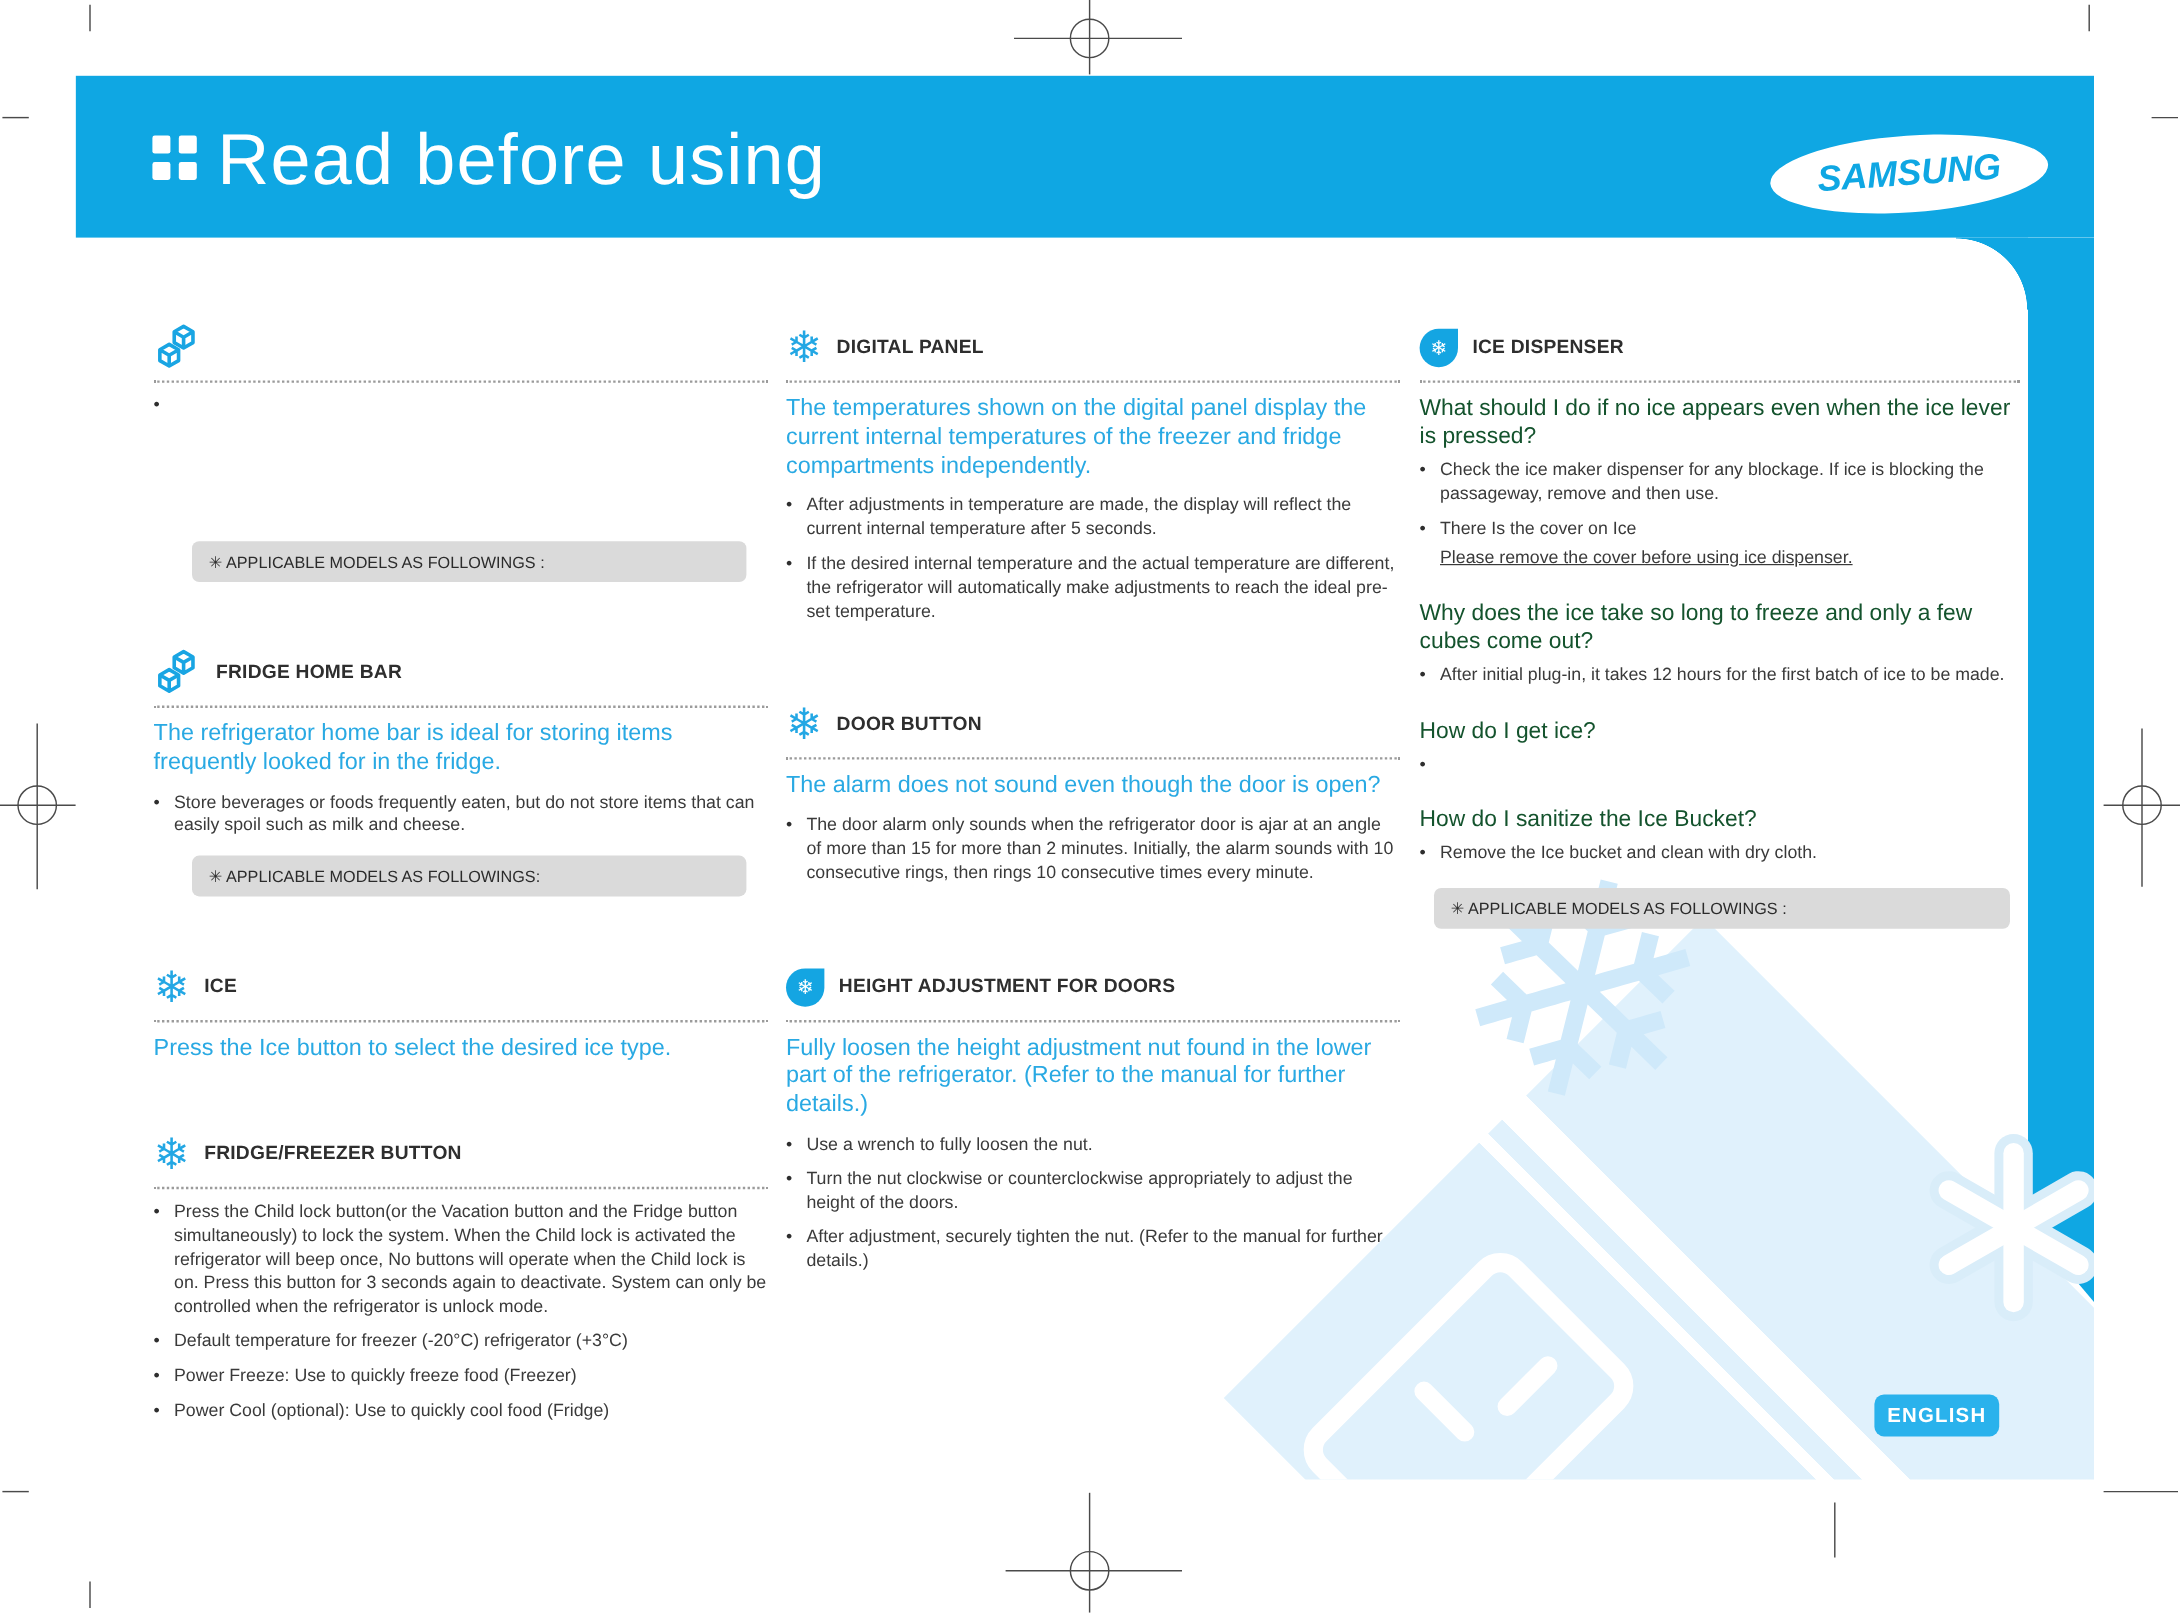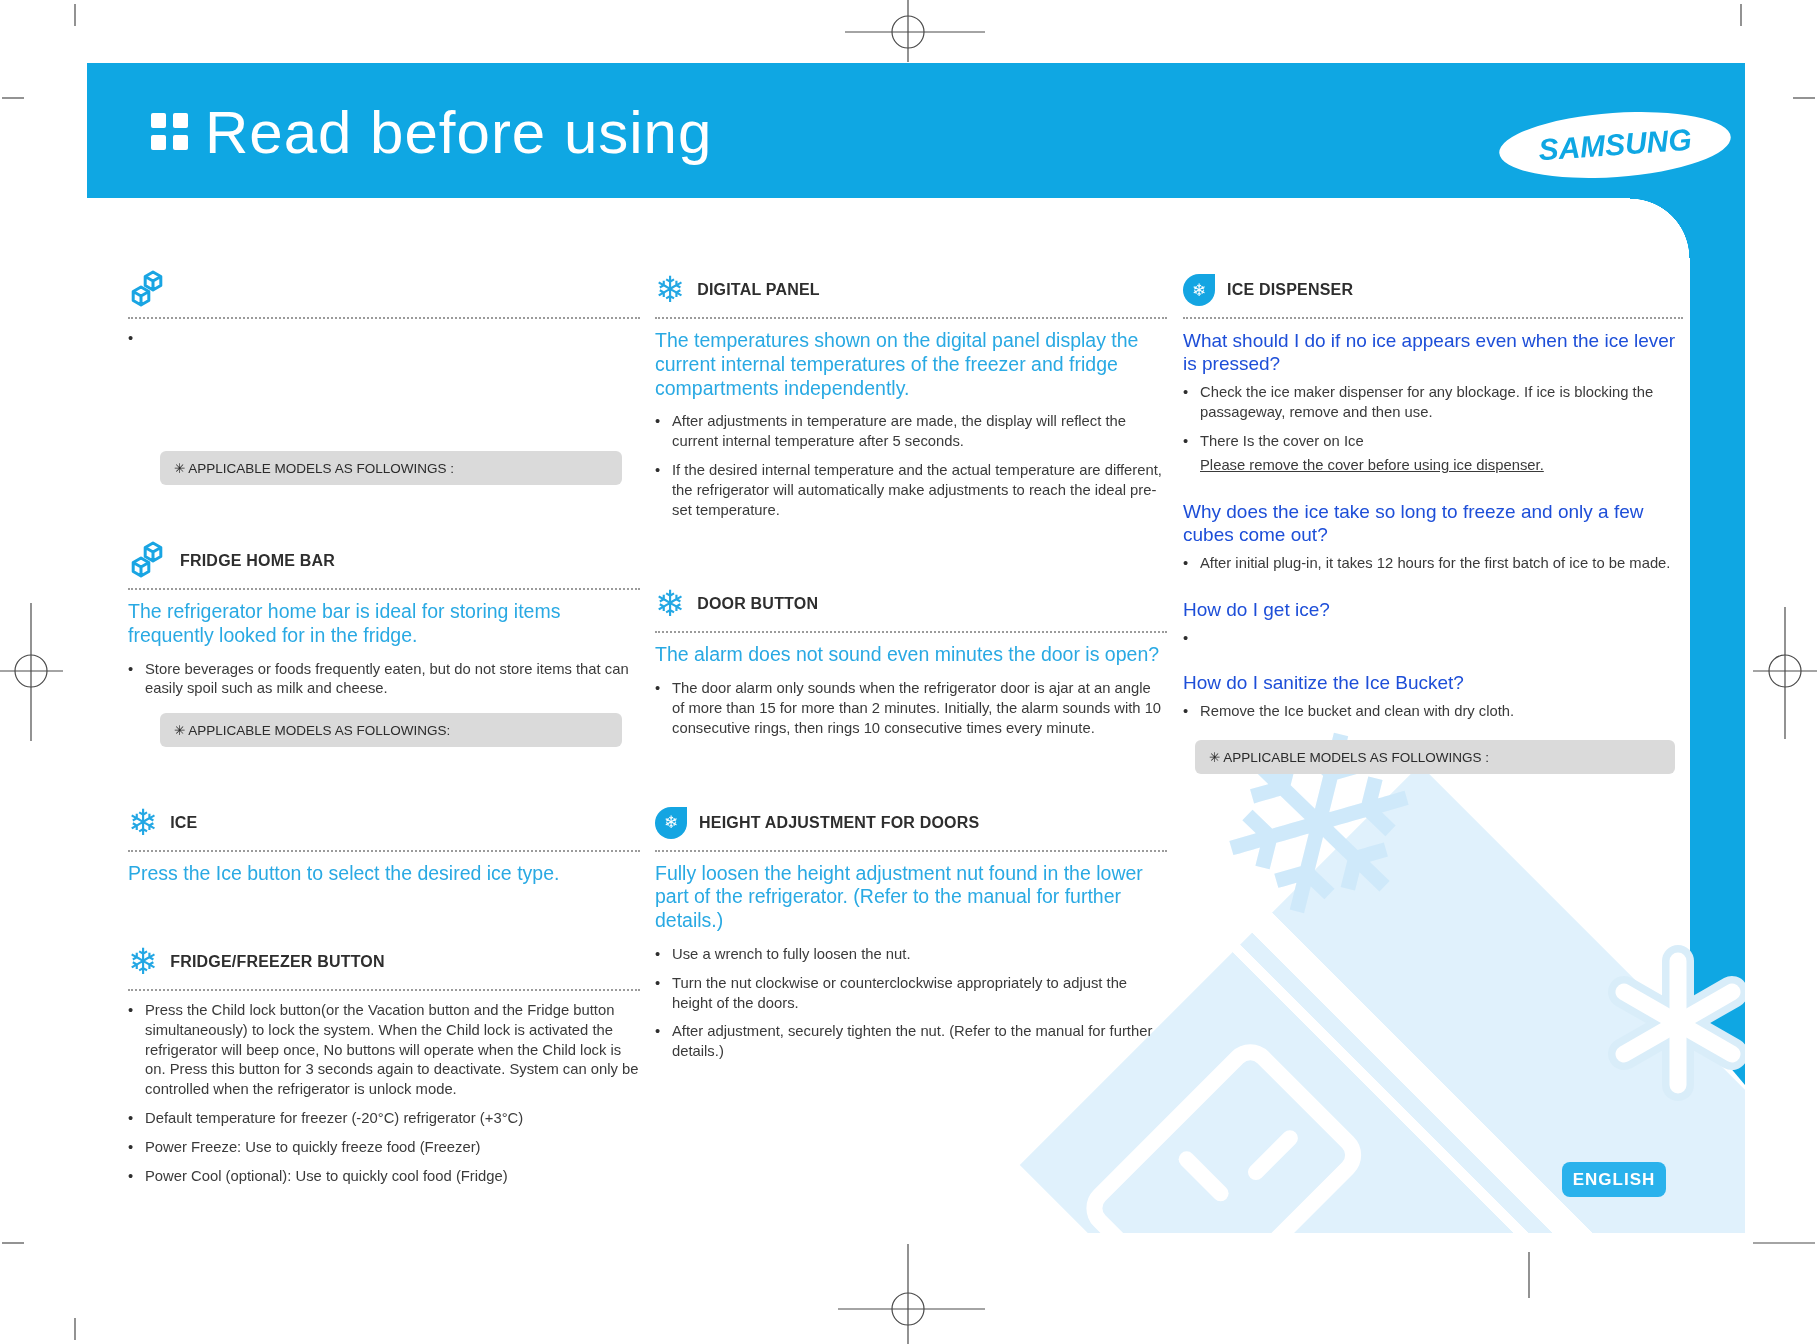--- a/index.html
+++ b/index.html
@@ -4,21 +4,21 @@
 <style>
   html,body{margin:0;padding:0;}
   body{
     width:1817px;height:1344px;position:relative;background:#ffffff;
     font-family:"Liberation Sans", sans-serif;color:#3a3a3a;overflow:hidden;
   }
   
   .regmarks{position:absolute;left:0;top:0;width:1817px;height:1344px;pointer-events:none;}
   
   .sheet{position:absolute;left:63px;top:63px;width:1682px;height:1170px;background:#fff;overflow:hidden;}
-  .header{position:absolute;left:0;top:0;width:100%;height:135px;background:#0fa7e3;z-index:6;margin-left:24px;}
+  .header{position:absolute;left:0;top:0;width:100%;height:135px;background:#0fa7e3;z-index:6;}
   .title-dots{position:absolute;left:64px;top:50px;width:38px;height:38px;
     display:grid;grid-template-columns:15px 15px;grid-template-rows:15px 15px;gap:7px;}
   .title-dots span{background:#fff;border-radius:2px;}
   .page-title{position:absolute;left:118px;top:0;height:135px;line-height:140px;
     color:#fff;font-size:60px;font-weight:400;letter-spacing:1px;white-space:nowrap;}
   .logo{position:absolute;left:1412px;top:50px;width:232px;height:64px;background:#fff;
     border-radius:50%;transform:rotate(-4deg);display:flex;align-items:center;justify-content:center;}
   .logo span{color:#0fa7e3;font-weight:bold;font-style:italic;font-size:30px;letter-spacing:0px;}
   
   .band{position:absolute;left:1627px;top:135px;width:55px;height:887px;background:#0fa7e3;z-index:3;
@@ -42,21 +42,21 @@
     letter-spacing:1px;display:flex;align-items:center;justify-content:center;border:none;cursor:pointer;}
   
   .col{position:absolute;top:135px;width:512px;padding-top:70px;z-index:4;}
   .col1{left:65px;}
   .col2{left:592px;}
   .col3{left:1120px;width:500px;}
   .sec-head{display:flex;align-items:center;gap:12px;min-height:44px;}
   .sec-head h2{margin:0;font-size:16px;font-weight:bold;color:#2e2e2e;letter-spacing:0.2px;}
   .rule{border-bottom:2px dotted #9b9b9b;margin:5px 0 10px 0;height:0;}
   .lead{color:#29a9e3;font-size:19.5px;line-height:1.22;margin:2px 0 12px 0;}
-  .q{color:#1d4ed8;font-size:19px;line-height:1.22;margin:24px 0 8px 0;}
+  .q{color:#14532d;font-size:19px;line-height:1.22;margin:24px 0 8px 0;}
   .q.first{margin-top:2px;}
   .bullet{position:relative;padding-left:17px;font-size:14.8px;line-height:1.34;margin:4px 0 9px 0;min-height:18px;}
   .bullet::before{content:"•";position:absolute;left:0;top:0;color:#2e2e2e;}
   .cont{padding-left:17px;font-size:14.8px;line-height:1.34;margin:-5px 0 9px 0;text-decoration:underline;}
   .note{background:#dadada;border-radius:6px;padding:9px 14px;font-size:13.5px;color:#2b2b2b;
     margin:14px 18px 0 32px;}
   .col3 .note{margin:18px 8px 0 12px;}
   
   .snow-ico{font-size:36px;line-height:1;color:#23a7e4;flex:0 0 auto;}
   .cubes-ico{flex:0 0 auto;}
@@ -205,21 +205,21 @@
       <div class="bullet">After adjustments in temperature are made, the display will reflect the current internal temperature after 5 seconds.</div>
       <div class="bullet">If the desired internal temperature and the actual temperature are different, the refrigerator will automatically make adjustments to reach the ideal pre-set temperature.</div>
     </div>
 
     <div class="sec">
       <div class="sec-head">
         <span class="snow-ico">❄</span>
         <h2>DOOR BUTTON</h2>
       </div>
       <div class="rule"></div>
-      <div class="lead">The alarm does not sound even minutes the door is open?</div>
+      <div class="lead">The alarm does not sound even though the door is open?</div>
       <div class="bullet">The door alarm only sounds when the refrigerator door is ajar at an angle of more than 15 for more than 2 minutes. Initially, the alarm sounds with 10 consecutive rings, then rings 10 consecutive times every minute.</div>
     </div>
 
     <div class="sec">
       <div class="sec-head">
         <div class="drop-ico">
           <span>❄</span>
         </div>
         <h2>HEIGHT ADJUSTMENT FOR DOORS</h2>
       </div>

